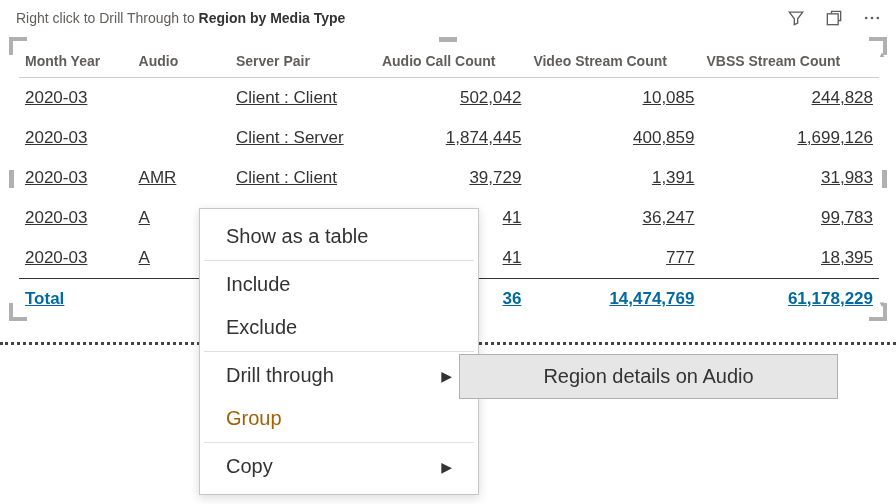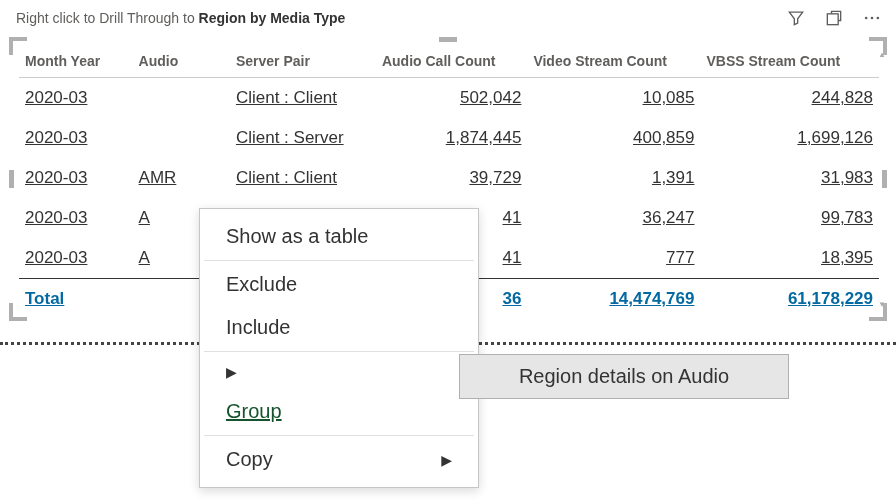--- a/index.html
+++ b/index.html
@@ -128,29 +128,29 @@
   }
   .context-menu .item {
     display: flex;
     align-items: center;
     justify-content: space-between;
     padding: 10px 22px;
     font-size: 20px;
     color: #333;
     cursor: pointer;
   }
-  .context-menu .item.disabled { color: #14532d; cursor: default; text-decoration: underline; }
+  .context-menu .item.disabled { color: #a16207; cursor: default; }
   .context-menu .sep { height: 1px; background: #e0e0e0; margin: 2px 0; }
   .chev { font-size: 14px; color: #333; }
 
   .submenu {
     position: absolute;
     top: 354px;
     left: 459px;
-    width: 330px;
+    width: 379px;
     background: #e6e6e6;
     border: 1px solid #b0b0b0;
     z-index: 11;
   }
   .submenu .item {
     padding: 10px 22px;
     font-size: 20px;
     text-align: center;
     color: #333;
     cursor: pointer;
@@ -274,27 +274,28 @@
 </div>
 
 <div class="dotted"></div>
 
 <div class="context-menu">
   <div class="item">
       <span>Show as a table</span>
     </div>
   <div class="sep"></div>
   <div class="item">
+      <span>Include</span>
+    </div>
+  <div class="item">
       <span>Exclude</span>
     </div>
-  <div class="item">
-      <span>Include</span>
-    </div>
   <div class="sep"></div>
   <div class="item">
+      <span>Drill through</span>
       <span class="chev">▶</span>
     </div>
   <div class="item disabled">
       <span>Group</span>
     </div>
   <div class="sep"></div>
   <div class="item">
       <span>Copy</span>
       <span class="chev">▶</span>
     </div>

